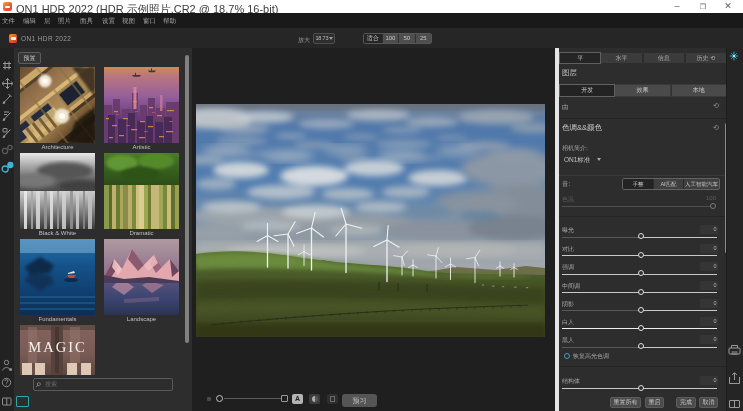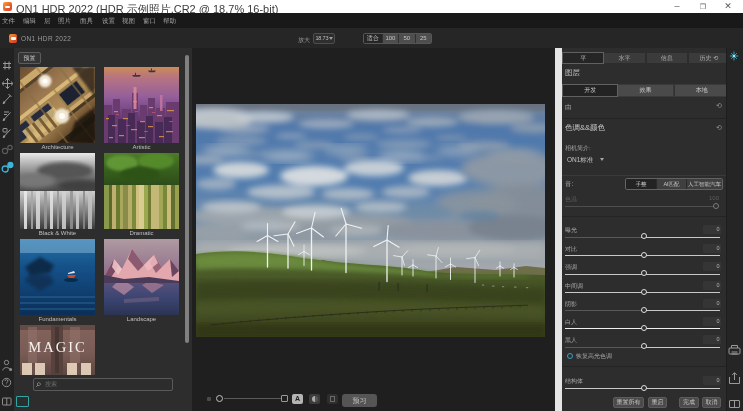--- a/index.html
+++ b/index.html
@@ -32,21 +32,21 @@
   border-left:2.5px solid transparent; border-right:2.5px solid transparent; border-top:3px solid #9a9a9a; }
 #zoomseg { left:363px; top:4.5px; width:69px; height:11px; border:1px solid #565656;
   border-radius:2px; overflow:hidden; display:flex; }
 #zoomseg div { height:100%; font-size:6px; color:#c3c3c3; text-align:center; line-height:9px;
   background:#4e4e4e; border-left:1px solid #303030; flex:1;}
 #zoomseg div:first-child { background:#262626; border-left:none; flex:1.15;}
 
 #leftstrip { left:0; top:48px; width:14px; height:363px; background:#222222; }
 #presets { left:14px; top:48px; width:178px; height:363px; background:#2d2d2d; }
 #canvas { left:192px; top:48px; width:363px; height:363px; background:#1f1f1f; }
-#rightpanel { left:555px; top:48px; width:171px; height:363px; background:#2d2d2d; border-left:7px solid #e5e5e5;}
+#rightpanel { left:555px; top:48px; width:171px; height:363px; background:#2d2d2d; border-left:4px solid #e5e5e5;}
 #rightstrip { left:726px; top:48px; width:17px; height:363px; background:#252525; border-left:1px solid #1d1d1d;}
 
 #presettab { left:4px; top:4px; width:23px; height:12px; border:1px solid #5c5c5c; border-radius:2px;
   background:#353535; color:#c8c8c8; font-size:6px; text-align:center; line-height:10px; }
 .thumb { position:absolute; width:75px; }
 .thumb svg { display:block; }
 .cap { position:absolute; width:75px; text-align:center; font-size:6px; color:#c0c0c0; }
 #searchbox { left:19px; top:330px; width:140px; height:13px; border:1px solid #5a5a5a; border-radius:2px;
   color:#6e6e6e; font-size:6px; line-height:11px; padding-left:11px; }
 #searchbox:before { content:"⌕"; position:absolute; left:2px; top:-1px; font-size:10px; color:#b8b8b8; }

